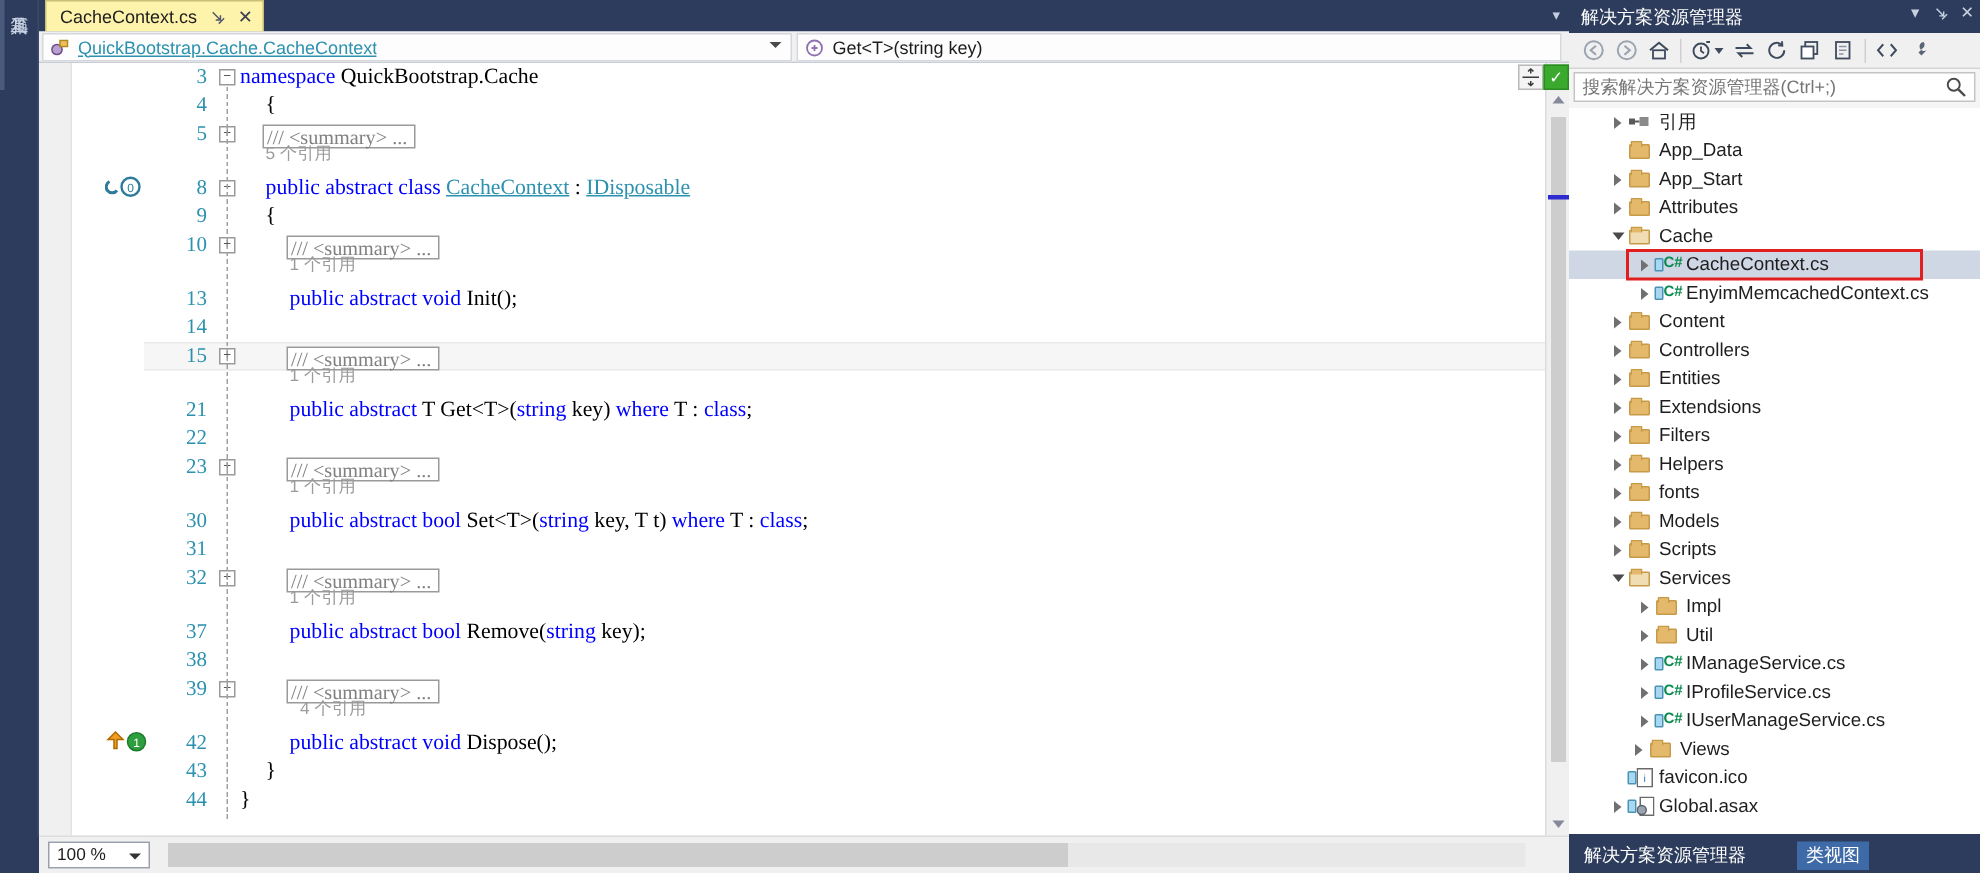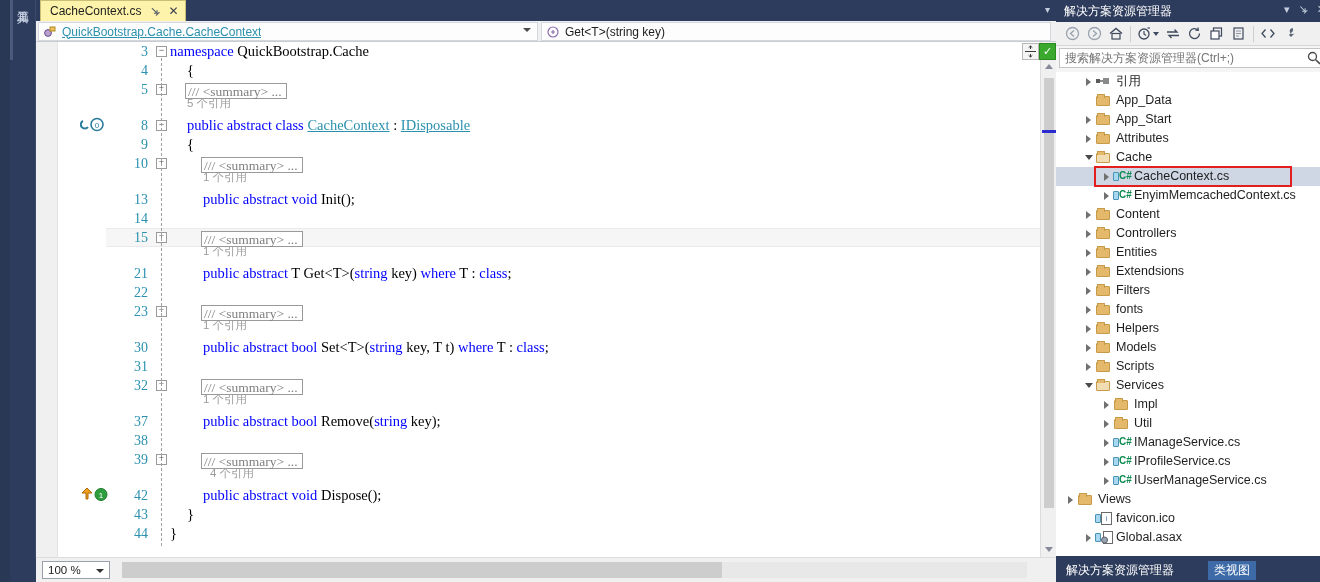--- a/index.html
+++ b/index.html
@@ -7,21 +7,20 @@
     margin: 0; padding: 0;
     width: 1320px; height: 582px;
     overflow: hidden;
     font-family: "Liberation Sans", sans-serif;
     background: #293955;
   }
   #app {
     position: relative;
     width: 1140px; height: 582px;
     background: #2d3c5c;
-    margin-left: 10px;
   }
 
   
   .toolbox-strip {
     position: absolute; left: 0; top: 0; width: 26px; height: 558px;
     background: #2d3c5c;
     border-right: 1px solid #3b4a6b;
   }
   .toolbox-strip .tb-label {
     position: absolute; top: 2px; left: 4px;
@@ -681,30 +680,30 @@
           </span>
           <span class="tlabel">Filters</span>
         </div>
         <div class="tnode" style="padding-left: 26px;">
           <span class="twist">
             <span class="tri-right"></span>
           </span>
           <span class="ticon">
             <span class="folder"></span>
           </span>
+          <span class="tlabel">Helpers</span>
+        </div>
+        <div class="tnode" style="padding-left: 26px;">
+          <span class="twist">
+            <span class="tri-right"></span>
+          </span>
+          <span class="ticon">
+            <span class="folder"></span>
+          </span>
           <span class="tlabel">fonts</span>
-        </div>
-        <div class="tnode" style="padding-left: 26px;">
-          <span class="twist">
-            <span class="tri-right"></span>
-          </span>
-          <span class="ticon">
-            <span class="folder"></span>
-          </span>
-          <span class="tlabel">Helpers</span>
         </div>
         <div class="tnode" style="padding-left: 26px;">
           <span class="twist">
             <span class="tri-right"></span>
           </span>
           <span class="ticon">
             <span class="folder"></span>
           </span>
           <span class="tlabel">Models</span>
         </div>
@@ -767,21 +766,21 @@
         <div class="tnode" style="padding-left: 44px;">
           <span class="twist">
             <span class="tri-right"></span>
           </span>
           <span class="ticon">
             <span class="lock"></span>
             <span class="cs-badge">C#</span>
           </span>
           <span class="tlabel">IUserManageService.cs</span>
         </div>
-        <div class="tnode" style="padding-left: 8px;">
+        <div class="tnode" style="padding-left: 40px;">
           <span class="twist">
             <span class="tri-right"></span>
           </span>
           <span class="ticon">
             <span class="folder"></span>
           </span>
           <span class="tlabel">Views</span>
         </div>
         <div class="tnode" style="padding-left: 26px;">
           <span class="twist"></span>

